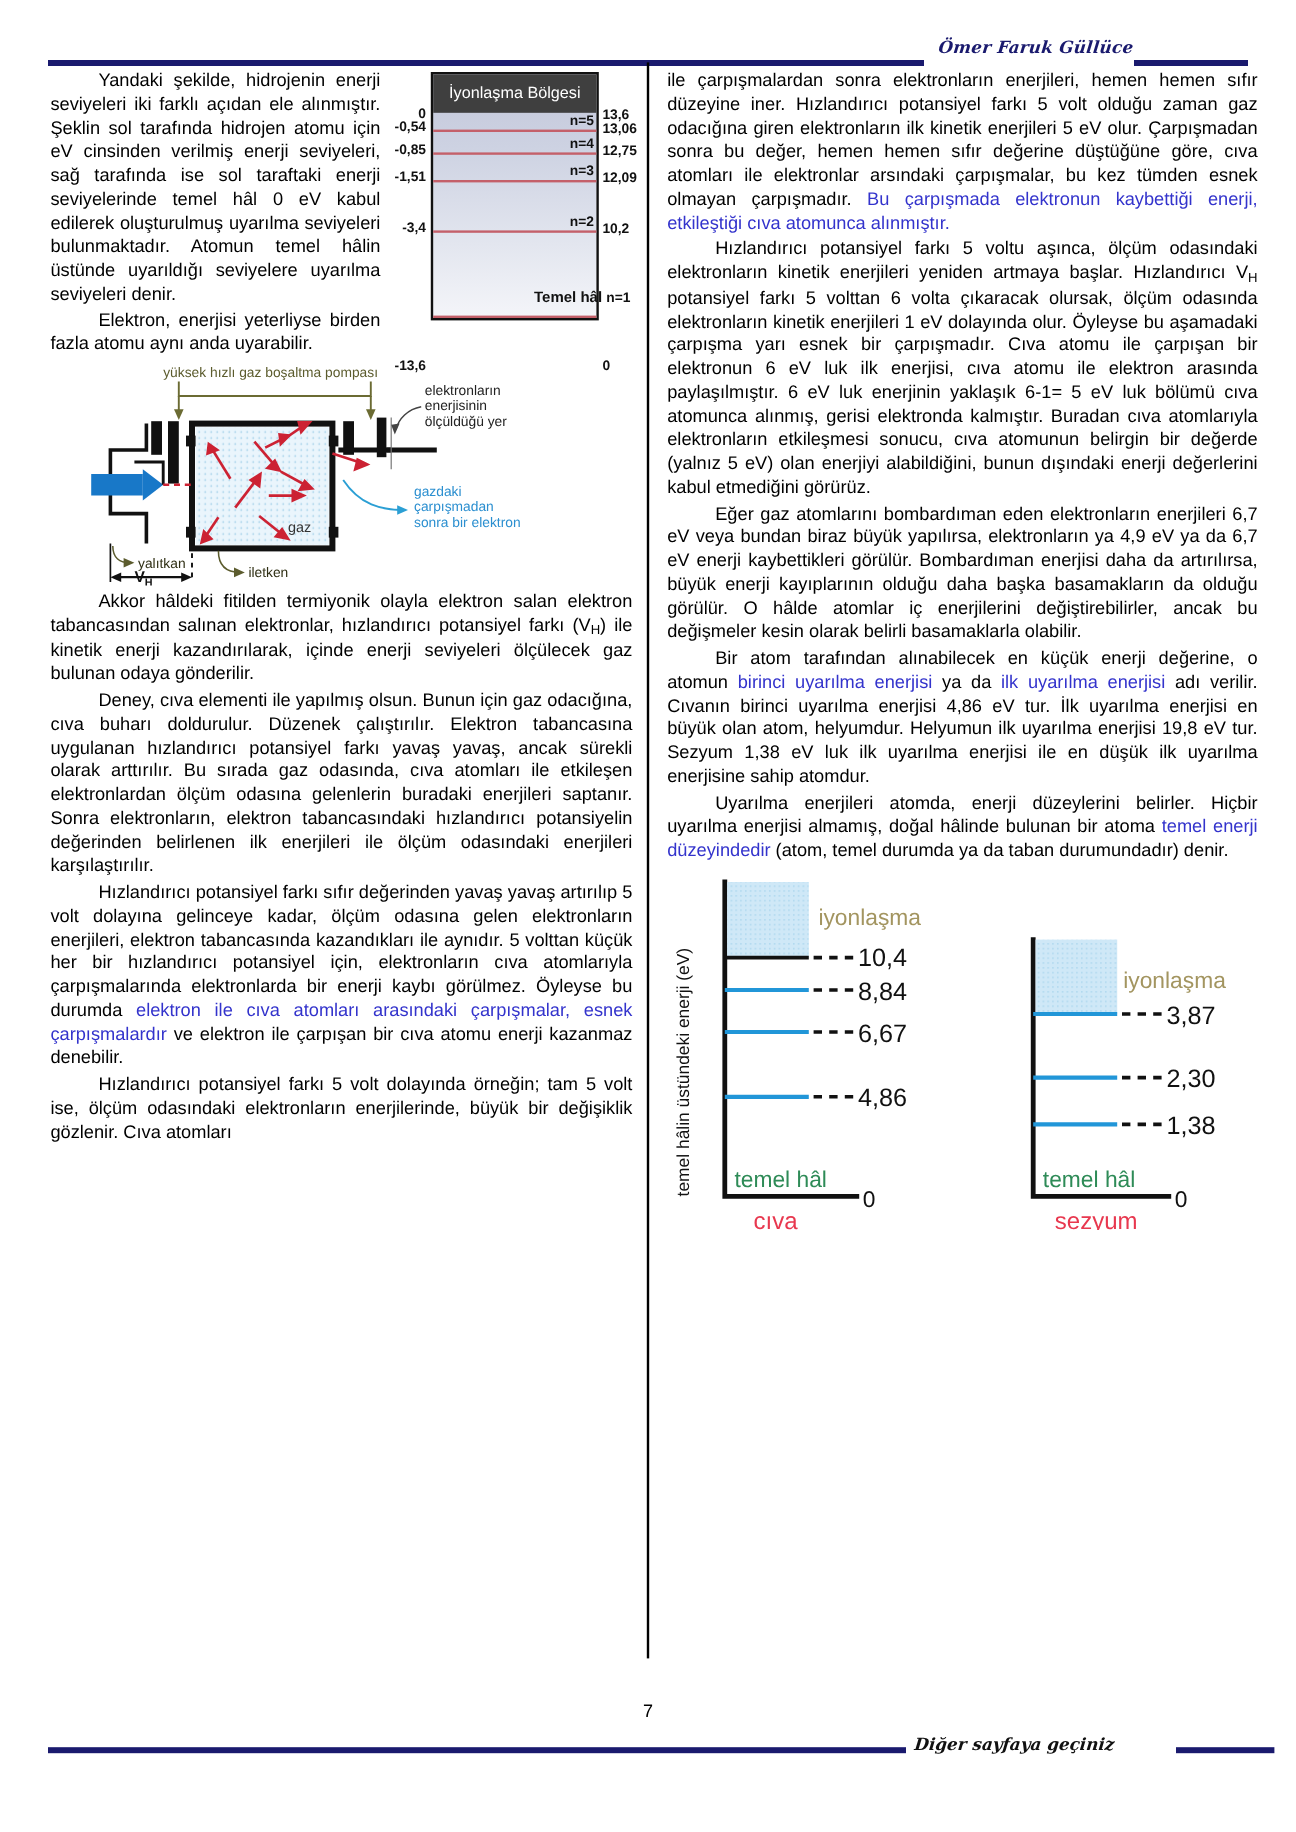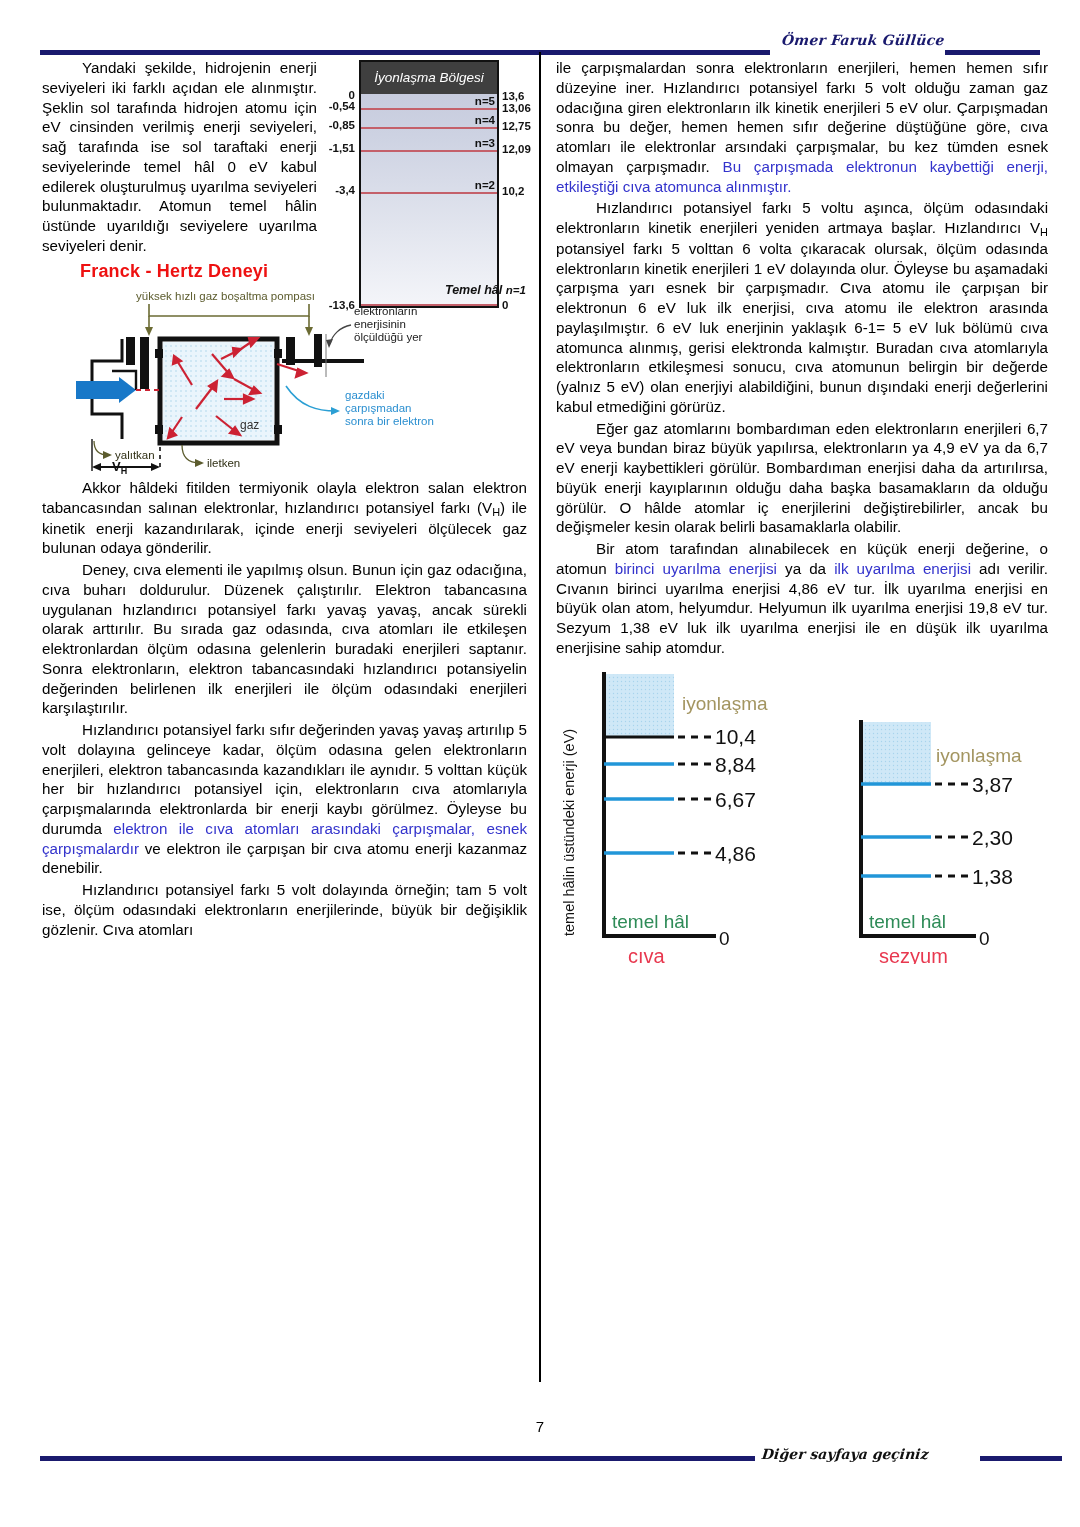--- a/index.html
+++ b/index.html
@@ -84,24 +84,23 @@
   .h-figure {
     float: right;
     margin: 2px 0 6px 10px;
     width: 200px;
     height: 252px;
     position: relative;
   }
   .hf-outer {
     position: absolute;
     left: 32px; top: 0;
-    width: 140px; height: 248px;
+    width: 140px; height: 207px;
     border: 2px solid #111;
     background: linear-gradient(to bottom, #c3c7da 0%, #cdd2e2 30%, #e3e6ef 70%, #f4f5f9 100%);
-    font-style: italic;
   }
   .hf-band {
     position: absolute;
     left: 0; top: 0; right: 0;
     height: 32px;
     background: #3f3f3f;
     color: #fff;
     font-size: 13.5px;
     display: flex;
     align-items: center;
@@ -238,22 +237,22 @@
 
     <div class="hf-right-val" style="top:31px">13,6</div>
     <div class="hf-right-val" style="top:43px">13,06</div>
     <div class="hf-right-val" style="top:61px">12,75</div>
     <div class="hf-right-val" style="top:84px">12,09</div>
     <div class="hf-right-val" style="top:126px">10,2</div>
     <div class="hf-right-val" style="top:240px">0</div>
   </div>
 
   <p class="para">Yandaki şekilde, hidrojenin enerji seviyeleri iki farklı açıdan ele alınmıştır. Şeklin sol tarafında hidrojen atomu için eV cinsinden verilmiş enerji seviyeleri, sağ tarafında ise sol taraftaki enerji seviyelerinde temel hâl 0 eV kabul edilerek oluşturulmuş uyarılma seviyeleri bulunmaktadır. Atomun temel hâlin üstünde uyarıldığı seviyelere uyarılma seviyeleri denir.</p>
-
-  <h2 class="section-title">Franck - Hertz Deneyi</h2>
+  <p class="para">Elektron, enerjisi yeterliyse birden fazla atomu aynı anda uyarabilir.</p>
+
 
 
   <div class="apparatus">
     <svg class="ap-svg" width="440" height="185" viewBox="0 0 440 185">
 
       <text id="ap-pump" x="72" y="11" font-family="Liberation Sans, sans-serif" font-size="11.5" fill="#5c5c2e">yüksek hızlı gaz boşaltma pompası</text>
 
       <path d="M85 15 L85 27 L245 27 L245 15" stroke="#6b6b33" stroke-width="1.6" fill="none"></path>
       <path d="M85 27 L85 40" stroke="#6b6b33" stroke-width="1.6" fill="none"></path>
       <polygon points="81,38 89,38 85,47" fill="#6b6b33"></polygon>
@@ -360,20 +359,21 @@
 
   <p class="para" style="text-indent:0"><span>ile çarpışmalardan sonra elektronların enerjileri, hemen hemen sıfır düzeyine iner. Hızlandırıcı potansiyel farkı 5 volt olduğu zaman gaz odacığına giren elektronların ilk kinetik enerjileri 5 eV olur. Çarpışmadan sonra bu değer, hemen hemen sıfır değerine düştüğüne göre, cıva atomları ile elektronlar arsındaki çarpışmalar, bu kez tümden esnek olmayan çarpışmadır. </span><span class="hl-blue">Bu çarpışmada elektronun kaybettiği enerji, etkileştiği cıva atomunca alınmıştır.</span></p>
 
   <p class="para"><span>Hızlandırıcı potansiyel farkı 5 voltu aşınca, ölçüm odasındaki elektronların kinetik enerjileri yeniden artmaya başlar. Hızlandırıcı V</span><sub>H</sub><span> potansiyel farkı 5 volttan 6 volta çıkaracak olursak, ölçüm odasında elektronların kinetik enerjileri 1 eV dolayında olur. Öyleyse bu aşamadaki çarpışma yarı esnek bir çarpışmadır. Cıva atomu ile çarpışan bir elektronun 6 eV luk ilk enerjisi, cıva atomu ile elektron arasında paylaşılmıştır. 6 eV luk enerjinin yaklaşık 6-1= 5 eV luk bölümü cıva atomunca alınmış, gerisi elektronda kalmıştır. Buradan cıva atomlarıyla elektronların etkileşmesi sonucu, cıva atomunun belirgin bir değerde (yalnız 5 eV) olan enerjiyi alabildiğini, bunun dışındaki enerji değerlerini kabul etmediğini görürüz.</span></p>
 
 
   <p class="para">Eğer gaz atomlarını bombardıman eden elektronların enerjileri 6,7 eV veya bundan biraz büyük yapılırsa, elektronların ya 4,9 eV ya da 6,7 eV enerji kaybettikleri görülür. Bombardıman enerjisi daha da artırılırsa, büyük enerji kayıplarının olduğu daha başka basamakların da olduğu görülür. O hâlde atomlar iç enerjilerini değiştirebilirler, ancak bu değişmeler kesin olarak belirli basamaklarla olabilir.</p>
 
   <p class="para"><span>Bir atom tarafından alınabilecek en küçük enerji değerine, o atomun </span><span class="hl-blue">birinci uyarılma enerjisi</span><span> ya da </span><span class="hl-blue">ilk uyarılma enerjisi</span><span> adı verilir. Cıvanın birinci uyarılma enerjisi 4,86 eV tur. İlk uyarılma enerjisi en büyük olan atom, helyumdur. Helyumun ilk uyarılma enerjisi 19,8 eV tur. Sezyum 1,38 eV luk ilk uyarılma enerjisi ile en düşük ilk uyarılma enerjisine sahip atomdur.</span></p>
 
+  <p class="para"><span>Uyarılma enerjileri atomda, enerji düzeylerini belirler. Hiçbir uyarılma enerjisi almamış, doğal hâlinde bulunan bir atoma </span><span class="hl-blue">temel enerji düzeyindedir</span><span> (atom, temel durumda ya da taban durumundadır) denir.</span></p>
 
   <div class="charts-wrap">
     <svg width="492" height="300" viewBox="0 0 492 300">
       <defs>
         <pattern id="ionfill2" width="4" height="4" patternUnits="userSpaceOnUse">
           <rect width="4" height="4" fill="#cfe8f7"></rect>
           <circle cx="1.5" cy="1.5" r="0.65" fill="#a7d4ed"></circle>
         </pattern>
       </defs>
 

